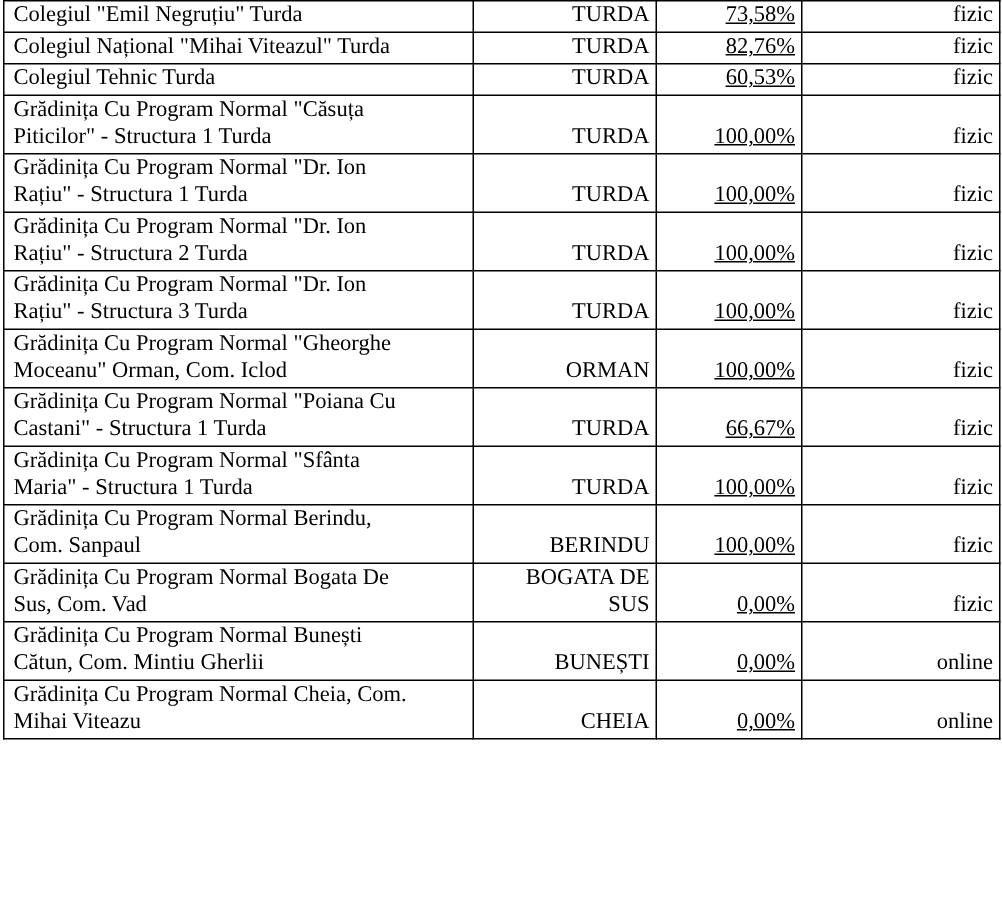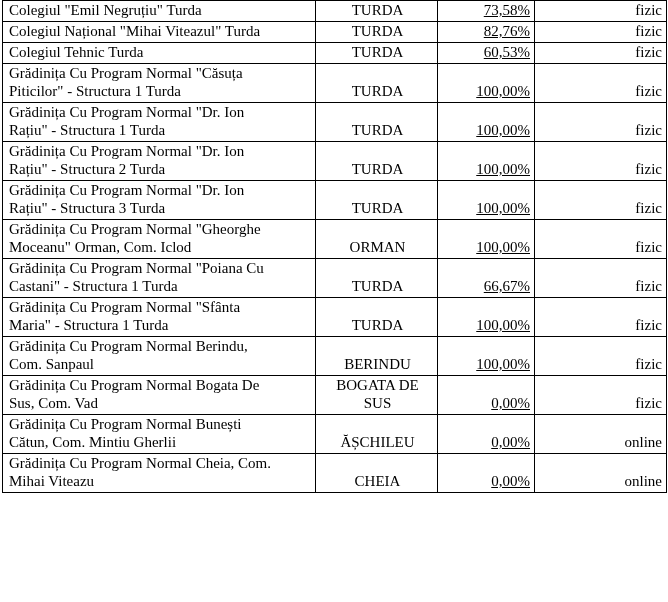--- a/index.html
+++ b/index.html
@@ -36,21 +36,21 @@
     overflow: hidden;
   }
   td.school {
     width: 302px;
     white-space: pre-line;
     text-align: left;
   }
   td.location {
     width: 111px;
     white-space: pre-line;
-    text-align: center;
+    text-align: right;
     padding-left: 5px;
   }
   td.attendance {
     width: 86px;
     text-align: right;
     padding-right: 8px;
     white-space: nowrap;
     text-decoration: underline;
   }
   td.mode {
@@ -145,21 +145,21 @@
           <td class="school">Grădinița Cu Program Normal Bogata De
 Sus, Com. Vad</td>
           <td class="location">BOGATA DE
 SUS</td>
           <td class="attendance">0,00%</td>
           <td class="mode">fizic</td>
         </tr>
         <tr class="double">
           <td class="school">Grădinița Cu Program Normal Bunești
 Cătun, Com. Mintiu Gherlii</td>
-          <td class="location">ĂȘCHILEU</td>
+          <td class="location">BUNEȘTI</td>
           <td class="attendance">0,00%</td>
           <td class="mode">online</td>
         </tr>
         <tr class="double">
           <td class="school">Grădinița Cu Program Normal Cheia, Com.
 Mihai Viteazu</td>
           <td class="location">CHEIA</td>
           <td class="attendance">0,00%</td>
           <td class="mode">online</td>
         </tr>

